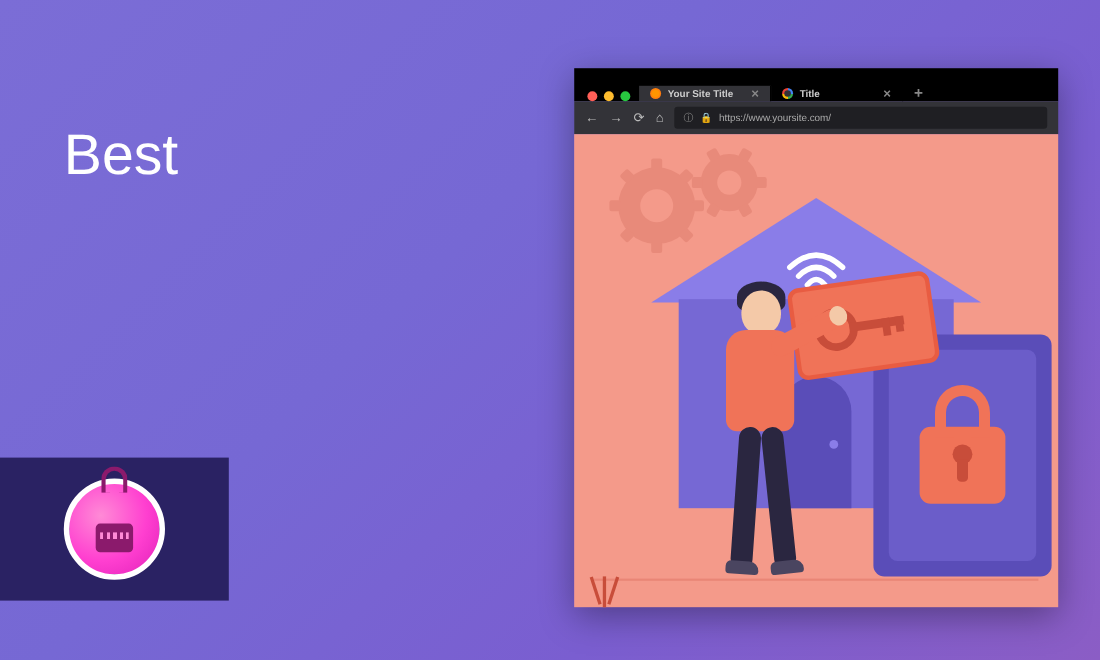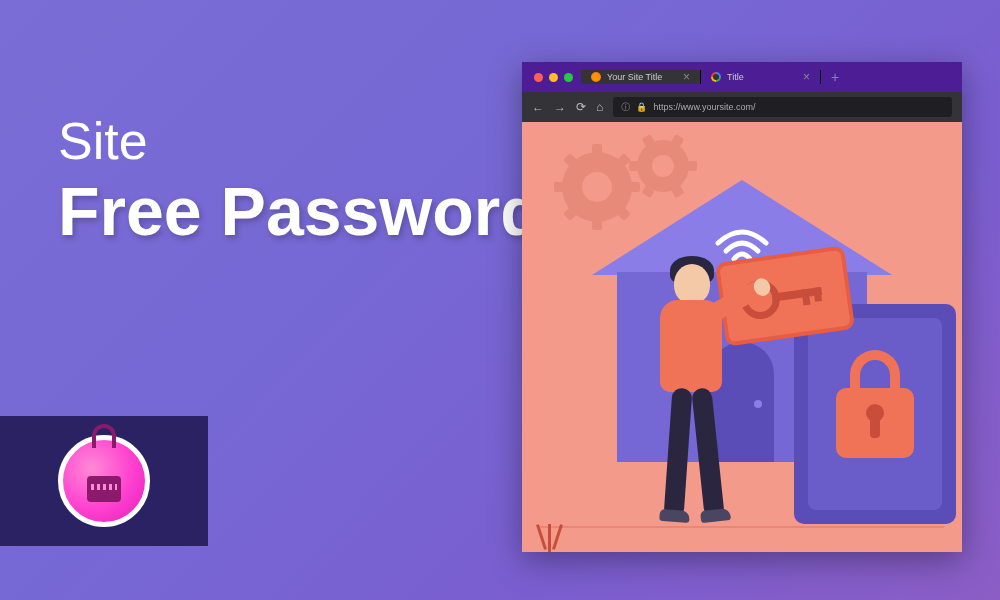--- a/index.html
+++ b/index.html
@@ -85,24 +85,25 @@
 
 .browser {
   position: absolute;
   top: 62px;
   right: 38px;
   width: 440px;
   box-shadow: 0 8px 30px rgba(0,0,0,0.35);
 }
 .tabbar {
   height: 30px;
-  background: #4c1d95;
-  display: flex;
-  align-items: center;
+  background: #000000;
+  display: flex;
+  align-items: flex-end;
   padding-left: 8px;
+  font-weight: bold;
 }
 .traffic {
   display: flex;
   align-items: center;
   gap: 6px;
   padding: 0 8px 0 4px;
 }
 .dot { width: 9px; height: 9px; border-radius: 50%; }
 .dot.red { background: #ff5f57; }
 .dot.yellow { background: #febc2e; }
@@ -391,22 +392,21 @@
   bottom: 24px;
   left: 18px; right: 18px;
   height: 2px;
   background: rgba(200,77,58,0.25);
 }
 </style>
 </head>
 <body>
 
 <div class="headline">
-  <div class="headline-thin">Site</div>
-  <div class="headline-bold">Free Password</div>
+  <div class="headline-thin">Best</div>
 </div>
 
 <div class="badge-wrap">
   <div class="badge-circle">
     <div class="badge-lock-shackle"></div>
     <div class="badge-lock-body"></div>
   </div>
 </div>
 
 <div class="browser">

